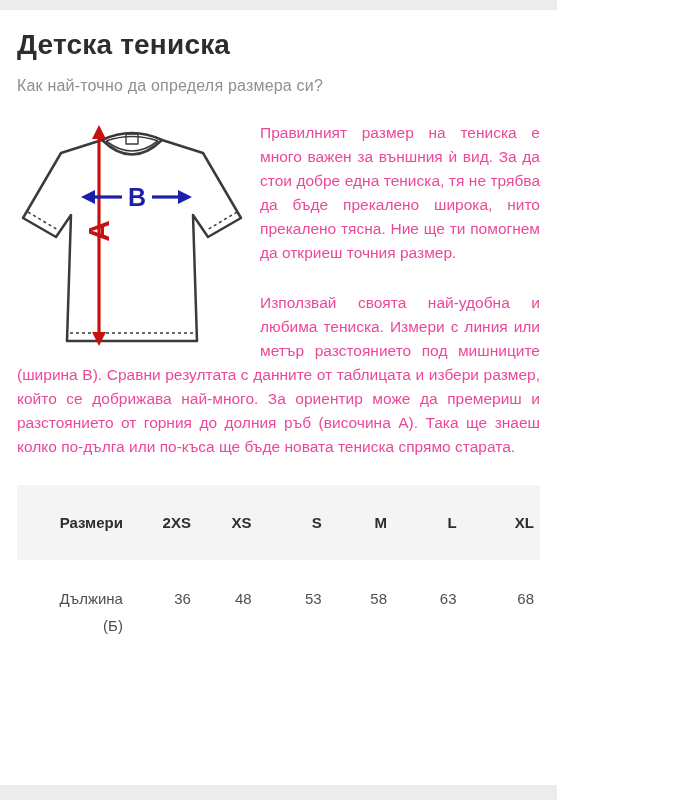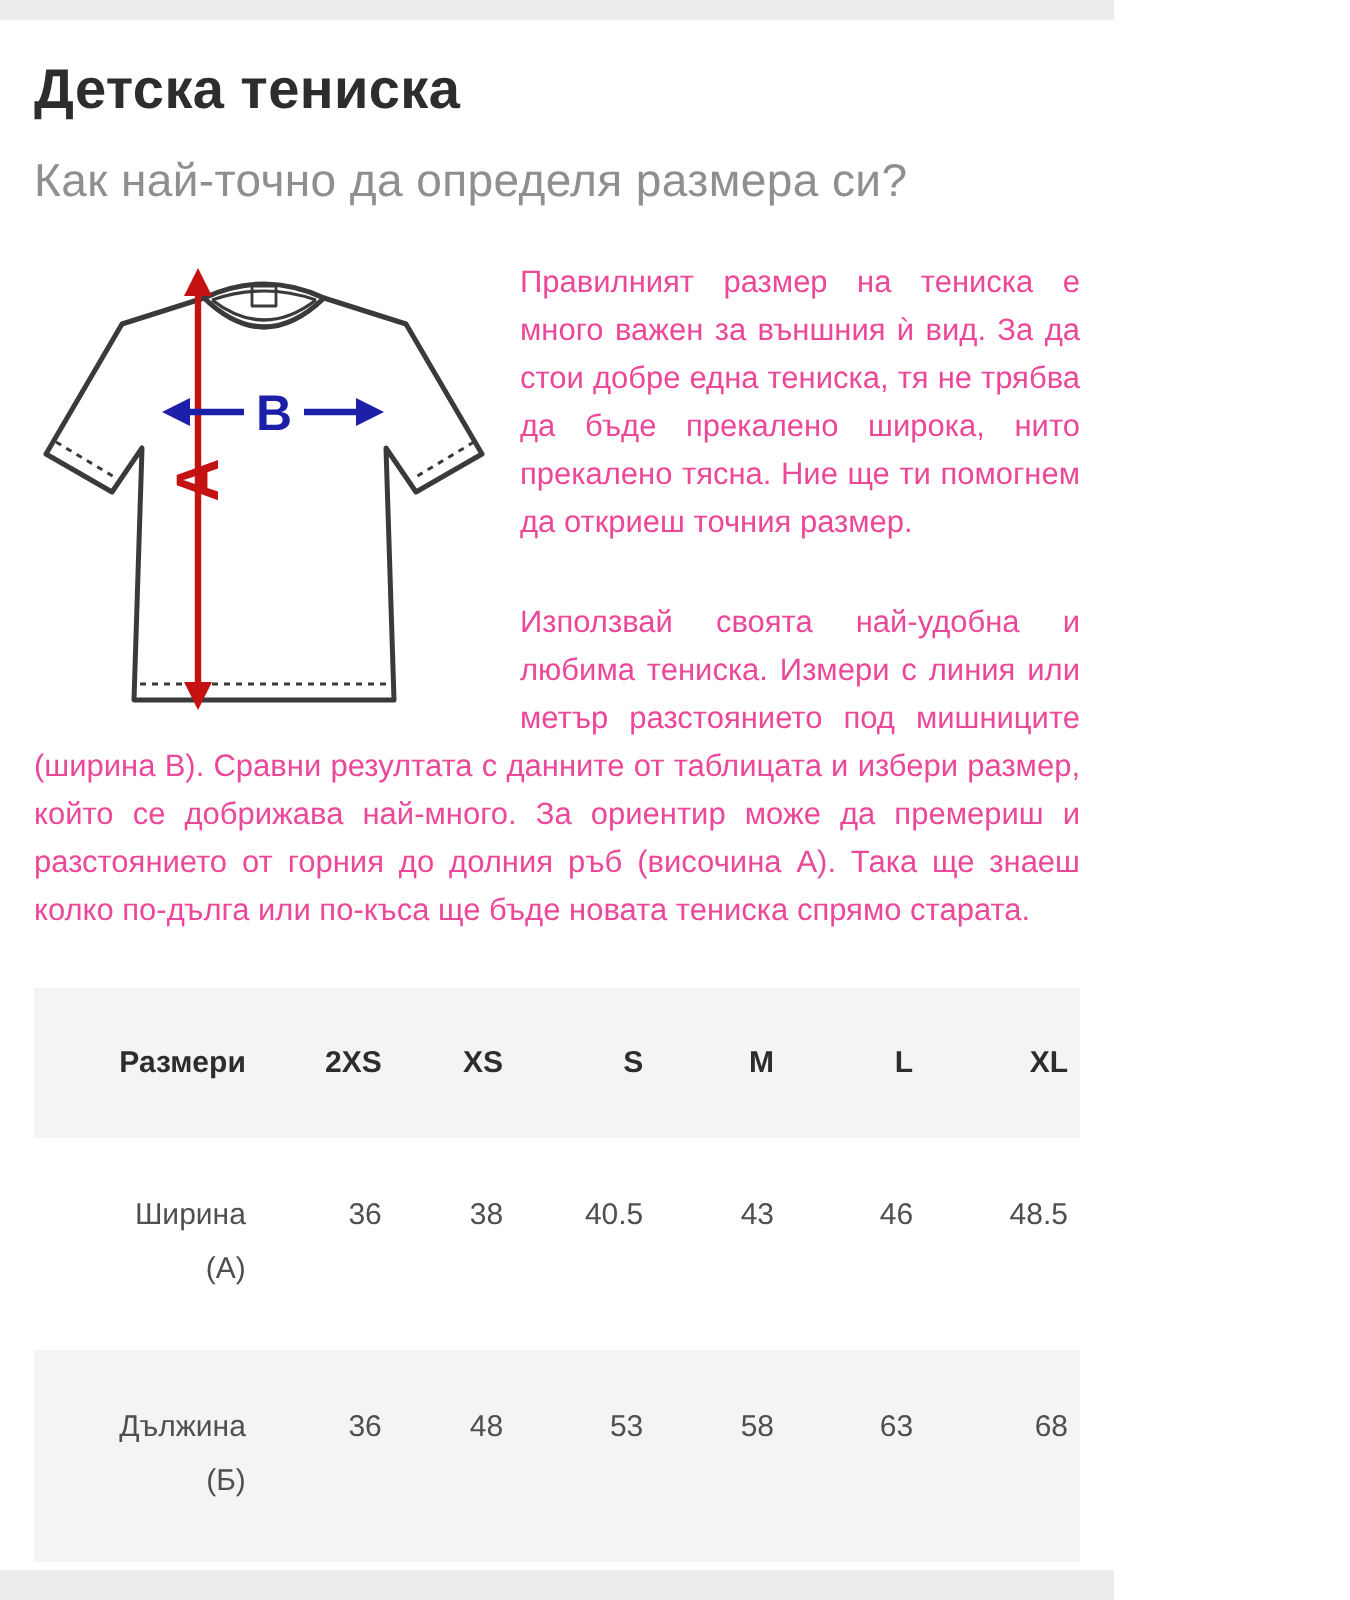--- a/index.html
+++ b/index.html
@@ -17,21 +17,21 @@
   .content { padding: 0 17px; }
   h1.title {
     margin: 19px 0 7px 0;
     font-size: 28px;
     font-weight: 600;
     color: #2d2d2d;
     letter-spacing: 0.2px;
   }
   h2.subtitle {
     margin: 16px 0 26px 0;
-    font-size: 23px;
+    font-size: 16px;
     font-weight: 400;
     color: #8f8f8f;
     letter-spacing: 0.2px;
   }
   .guide { overflow: visible; }
   .figure-wrap {
     float: left;
     width: 235px;
     height: 227px;
     margin: 2px 10px 2px -2px;
@@ -142,30 +142,20 @@
             <th>2XS</th>
             <th>XS</th>
             <th>S</th>
             <th>M</th>
             <th>L</th>
             <th>XL</th>
           </tr>
         </thead>
         <tbody>
           <tr>
-            <td>Ширина
-(А)</td>
-            <td>36</td>
-            <td>38</td>
-            <td>40.5</td>
-            <td>43</td>
-            <td>46</td>
-            <td>48.5</td>
-          </tr>
-          <tr>
             <td>Дължина
 (Б)</td>
             <td>36</td>
             <td>48</td>
             <td>53</td>
             <td>58</td>
             <td>63</td>
             <td>68</td>
           </tr>
         </tbody>

